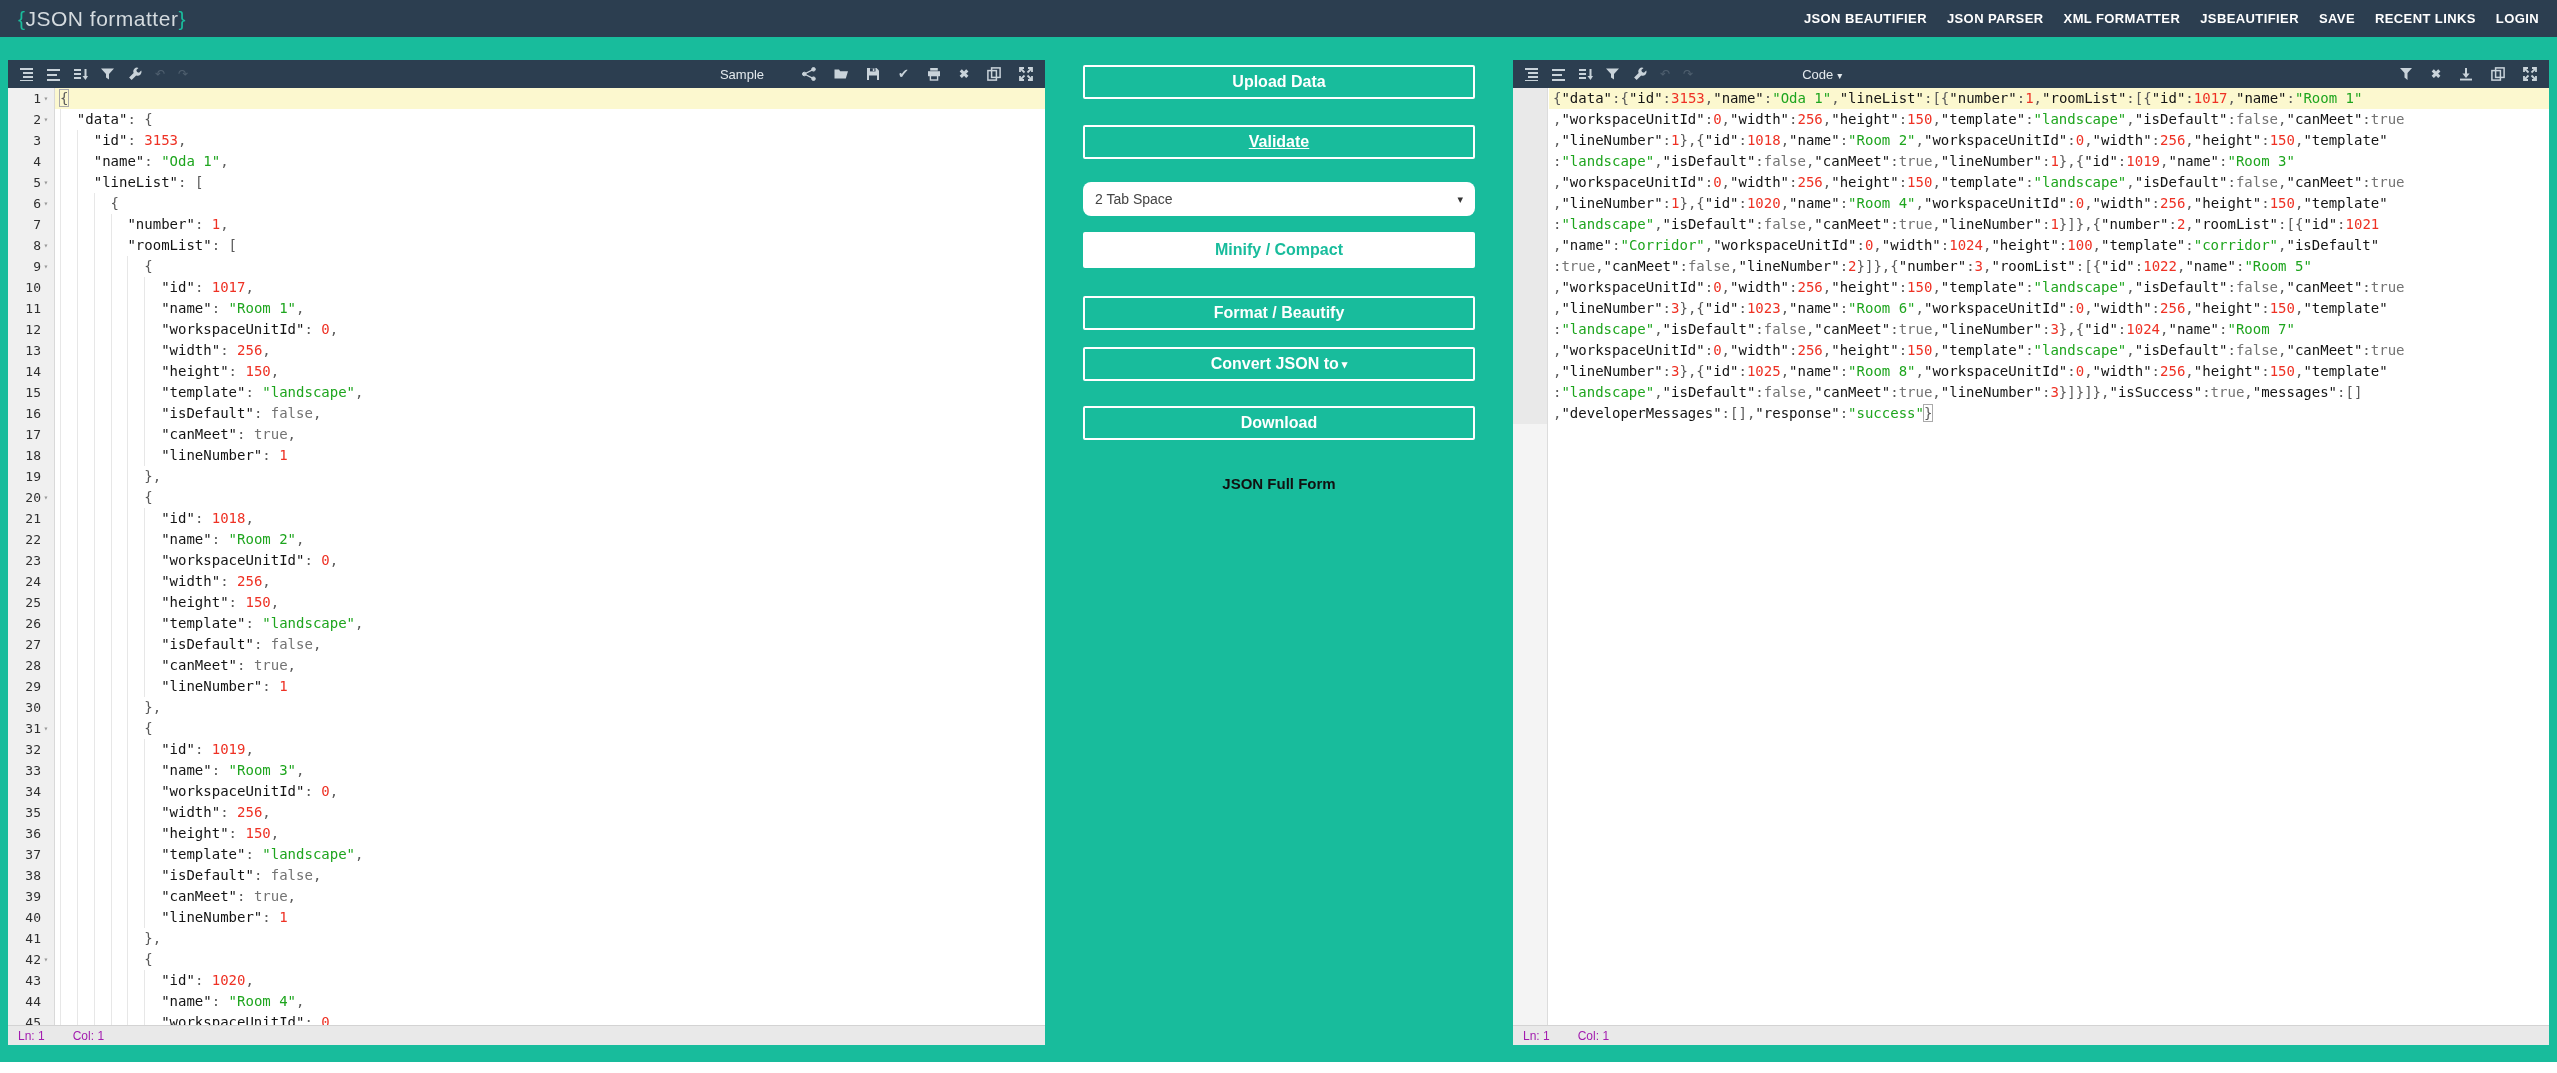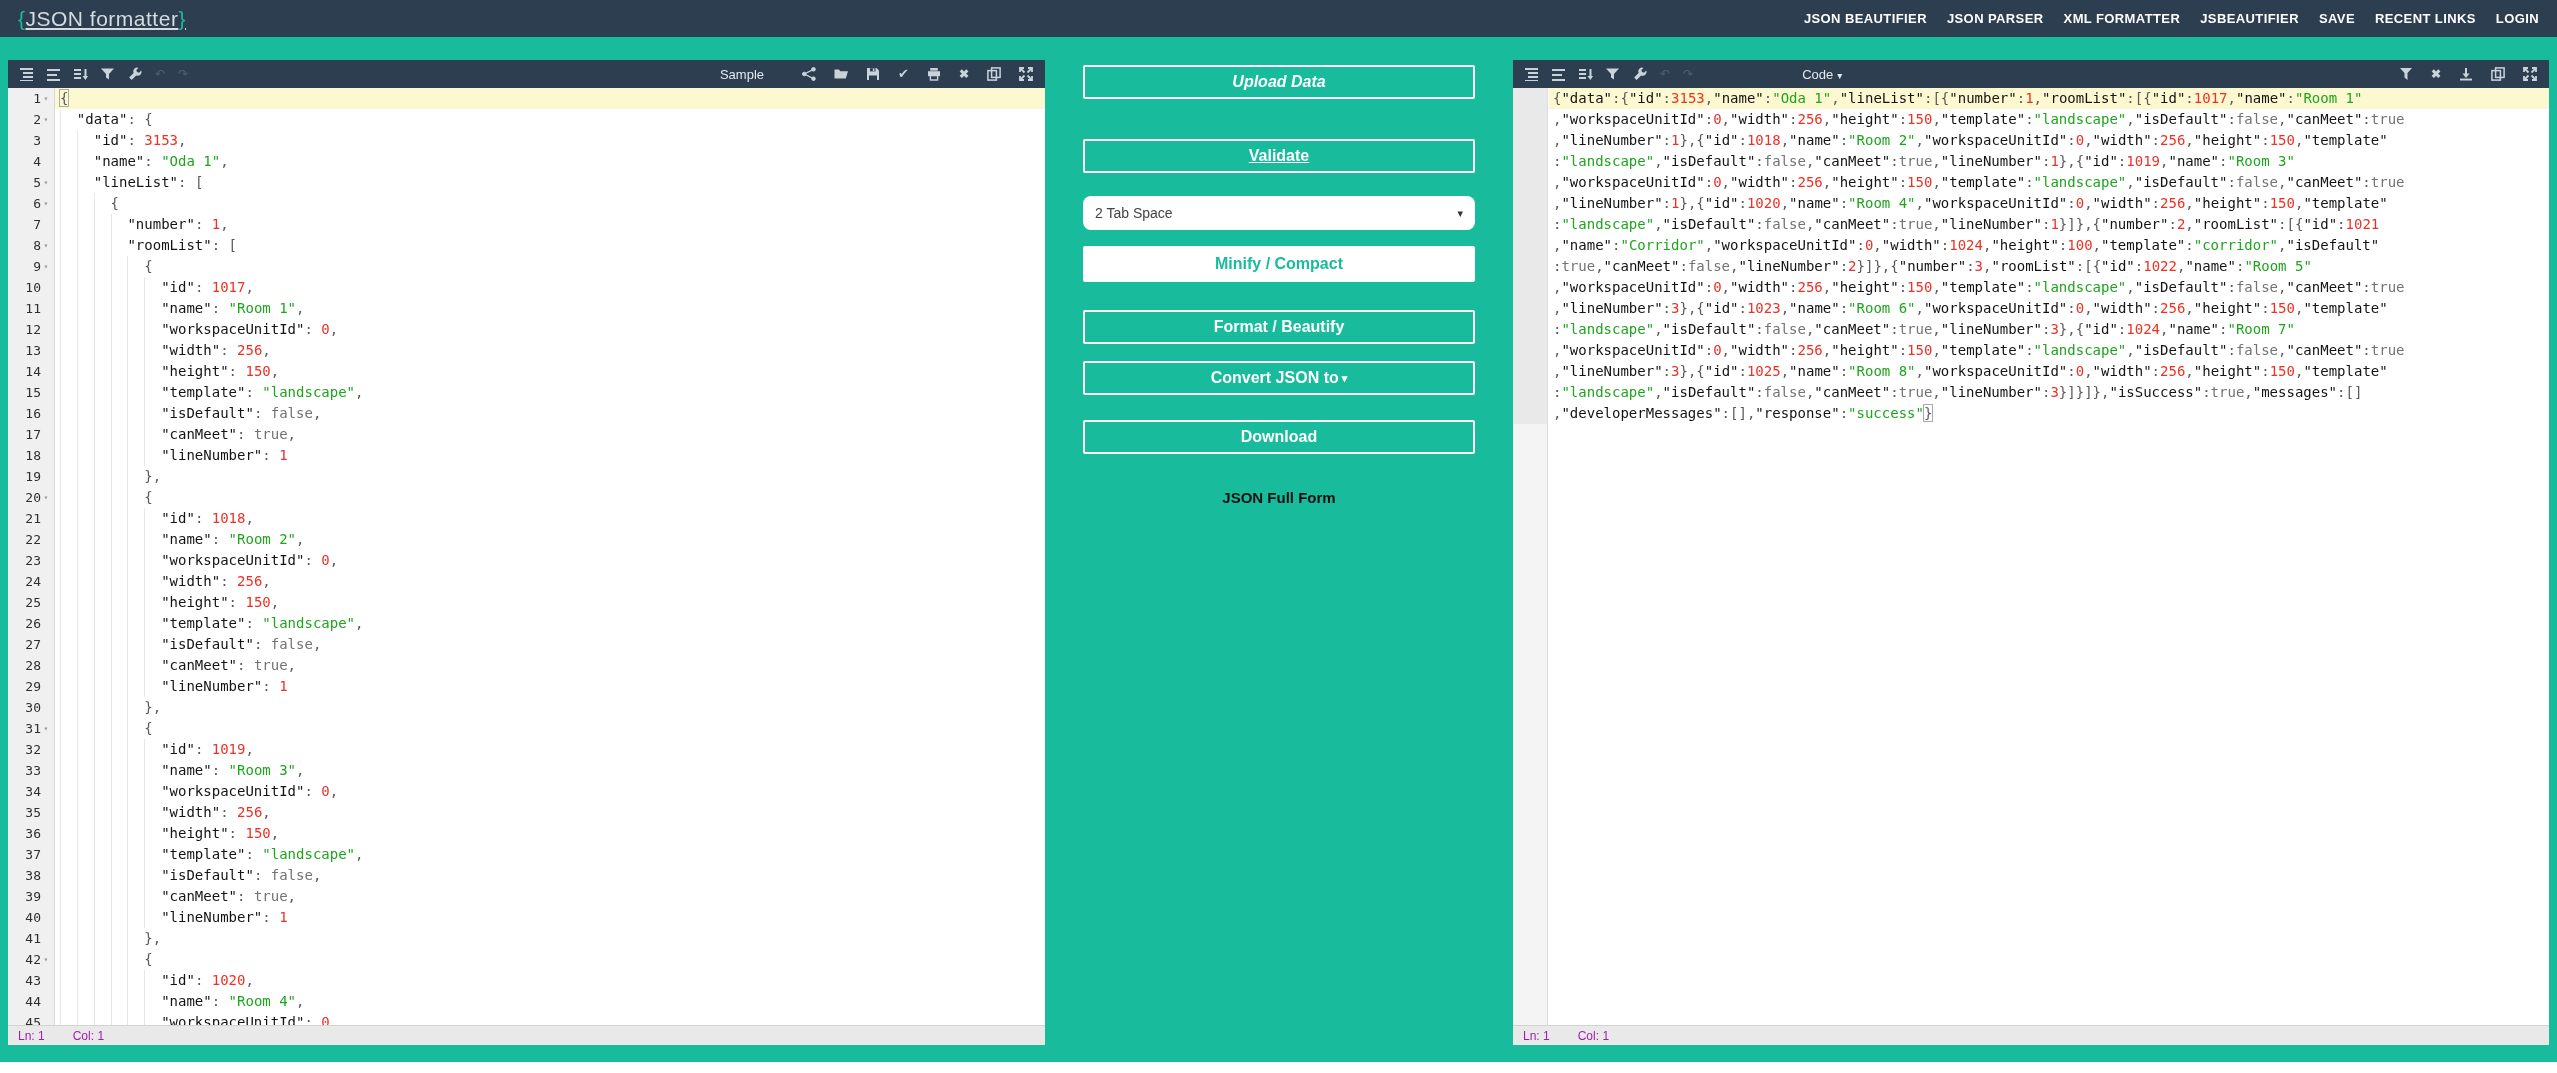--- a/index.html
+++ b/index.html
@@ -1,21 +1,21 @@
 <!DOCTYPE html>
 <html><head>
 <meta charset="utf-8">
 <style>
   * { margin:0; padding:0; box-sizing:border-box; }
   html,body { width:2557px; height:1073px; background:#ffffff; overflow:hidden;
               font-family:"Liberation Sans", sans-serif; }
 
   
   .nav { height:37px; background:#2c3e50; display:flex; align-items:center; padding:0 18px; }
-  .logo { font-size:21px; color:#d5dbdf; letter-spacing:.5px; cursor:pointer;text-decoration:underline; }
+  .logo { font-size:21px; color:#d5dbdf; letter-spacing:.5px; cursor:pointer; }
   .logo .brace { color:#1abc9c; font-weight:400; }
   .navlinks { margin-left:auto; display:flex; gap:20px; align-items:center; }
   .navlinks a { color:#ffffff; font-size:13px; font-weight:bold; letter-spacing:.4px;
                 text-decoration:none; cursor:pointer; white-space:nowrap; }
 
   
   .main { height:1025px; background:#18bc9c; display:flex; padding:23px 8px 0 8px; }
 
   
   .panel { background:#ffffff; height:985px; display:flex; flex-direction:column; }
@@ -240,21 +240,21 @@
         <div class="eline"><span class="gut"><span class="lnum">44</span><span class="fold"></span></span><span class="lcode"><span class="ig">  </span><span class="ig">  </span><span class="ig">  </span><span class="ig">  </span><span class="ig">  </span><span class="ig">  </span><span class="tk-key">"name"</span><span class="tk-punct">:</span> <span class="tk-str">"Room 4"</span><span class="tk-punct">,</span></span></div>
         <div class="eline"><span class="gut"><span class="lnum">45</span><span class="fold"></span></span><span class="lcode"><span class="ig">  </span><span class="ig">  </span><span class="ig">  </span><span class="ig">  </span><span class="ig">  </span><span class="ig">  </span><span class="tk-key">"workspaceUnitId"</span><span class="tk-punct">:</span> <span class="tk-num">0</span><span class="tk-punct">,</span></span></div>
       </div>
     <div class="sbar">
       <span>Ln: 1</span>
       <span>Col: 1</span>
     </div>
   </div>
 
   <div class="toolbox">
-    <div class="btn" style="margin-bottom:40px;font-style:italic;">Upload Data</div>
+    <div class="btn" style="margin-bottom:26px;">Upload Data</div>
     <div class="btn" style="margin-bottom:23px;text-decoration:underline;">Validate</div>
     <div class="selectbox" style="margin-bottom:16px;">
       <span>2 Tab Space</span>
       <span class="caret">▾</span>
     </div>
     <div class="btn btn-solid" style="margin-bottom:28px;">Minify / Compact</div>
     <div class="btn" style="margin-bottom:17px;">Format / Beautify</div>
     <div class="btn" style="margin-bottom:25px;">
         <span>Convert JSON to</span>
         <span class="caret">▾</span>

